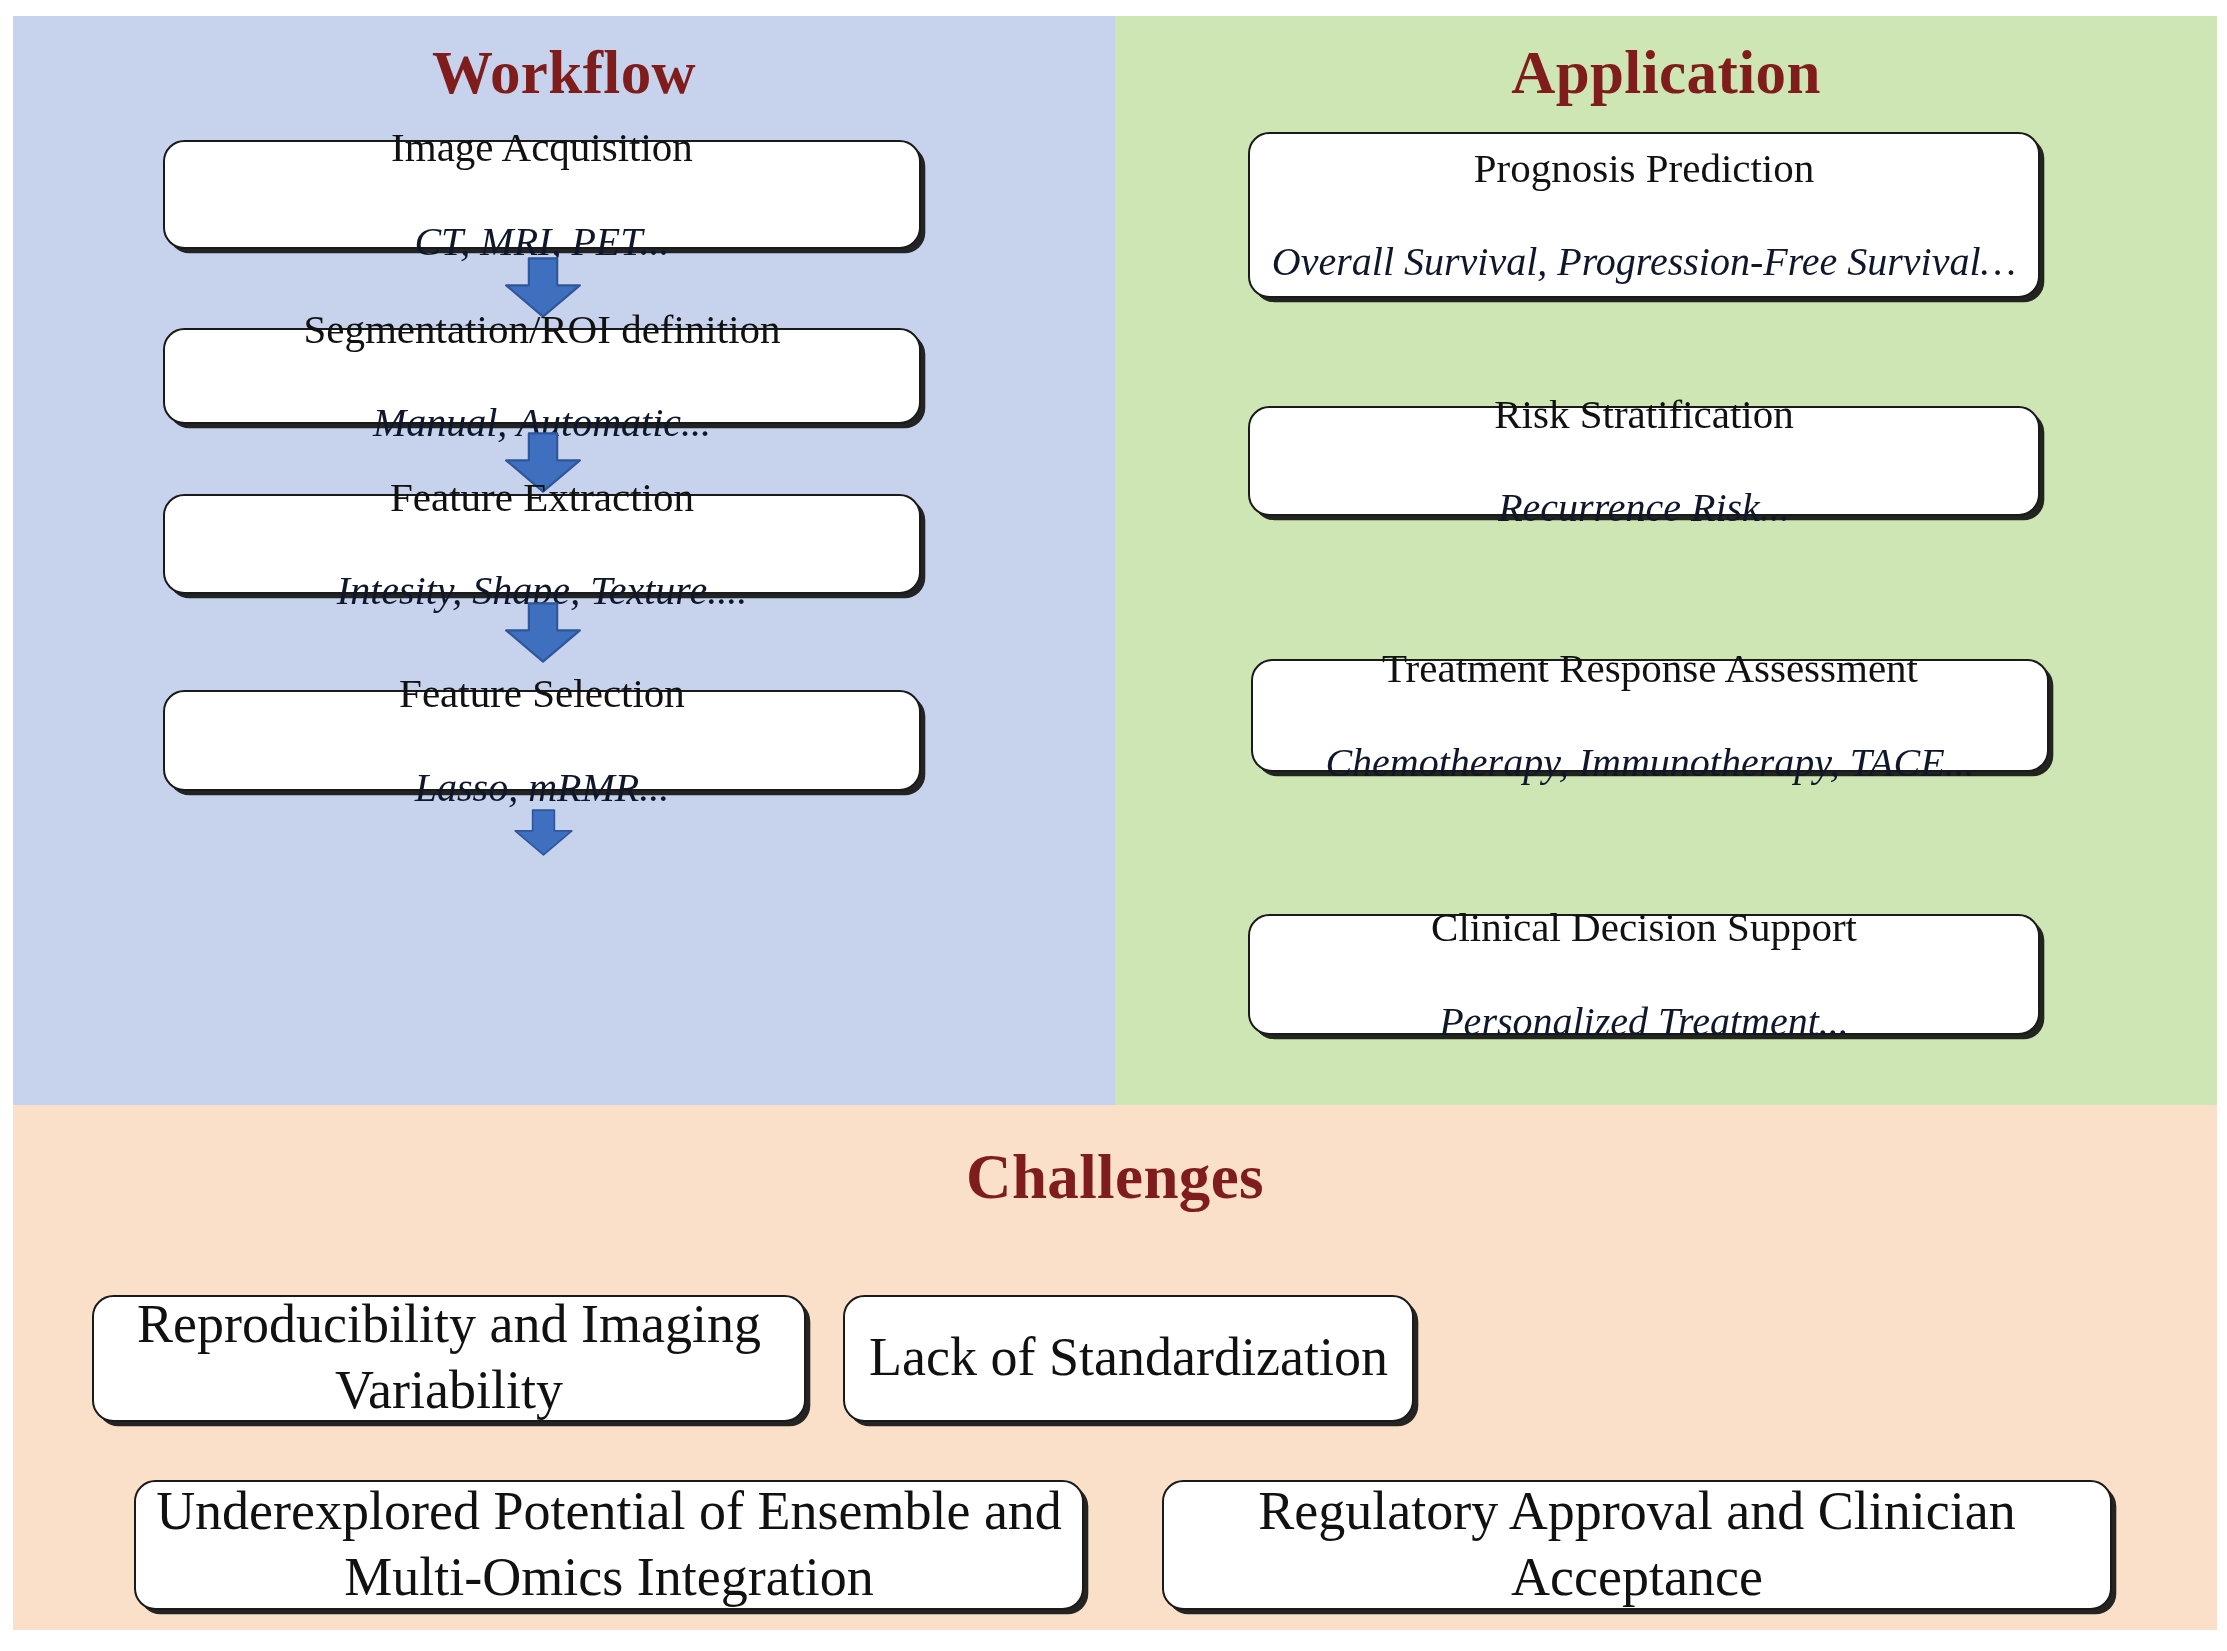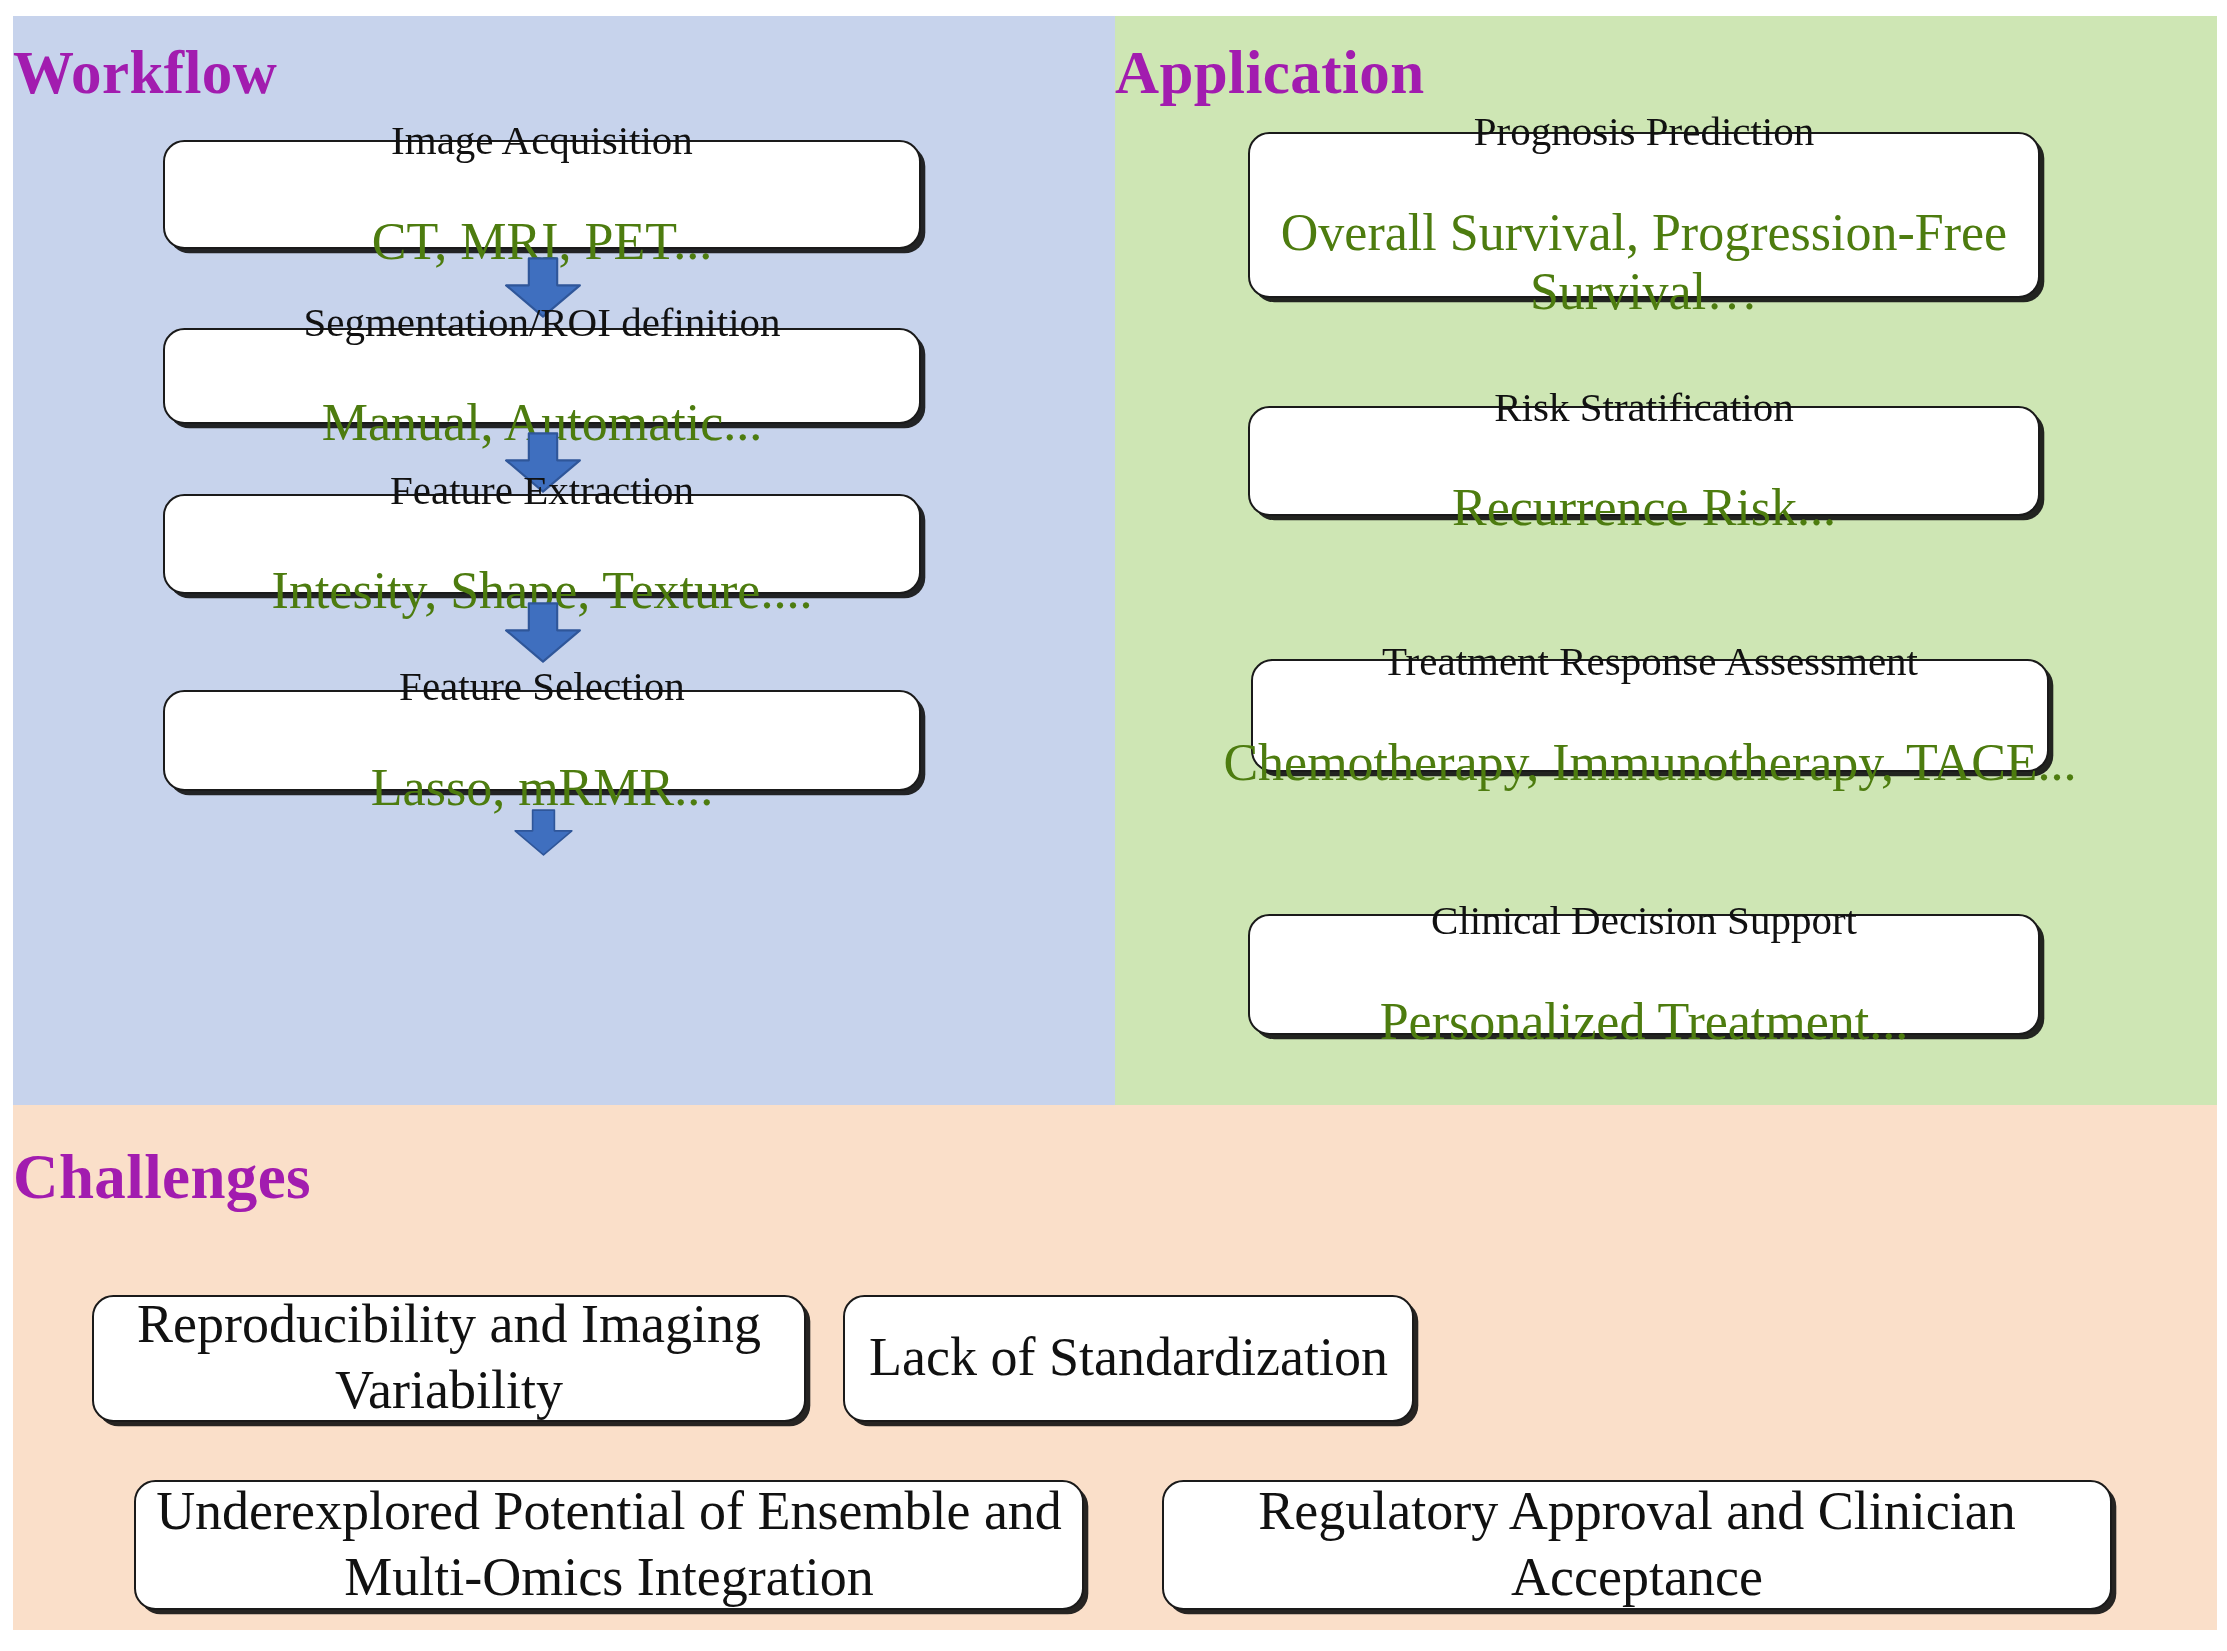--- a/index.html
+++ b/index.html
@@ -46,24 +46,25 @@
     top: 1089px;
     width: 2204px;
     height: 525px;
     background: #fadfc9;
   }
 
   
   .section-title {
     position: absolute;
     width: 100%;
+    text-align: center;
     font-weight: bold;
     font-size: 61px;
     line-height: 1;
-    color: #a21caf;
+    color: #7f1d1d;
     letter-spacing: 0.4px;
   }
   #panel-workflow .section-title { top: 26px; }
   #panel-application .section-title { top: 26px; }
   #panel-challenges .section-title { top: 41px; font-size: 63px; }
 
   
   .node {
     position: absolute;
     box-sizing: border-box;
@@ -80,23 +81,24 @@
     gap: 48px;
   }
   .node .primary {
     font-size: 41px;
     line-height: 1.14;
     color: #111111;
     white-space: nowrap;
   }
   .node .primary.wrap { white-space: normal; }
   .node .secondary {
-    font-size: 52px;
+    font-size: 40px;
     line-height: 1.14;
-    color: #4d7c0f;
+    font-style: italic;
+    color: #0f172a;
     white-space: nowrap;
   }
   .node .secondary.wrap { white-space: normal; }
 
   
   .node.challenge .primary { font-size: 54px; line-height: 1.22; }
 
   
   .arrow {
     position: absolute;

